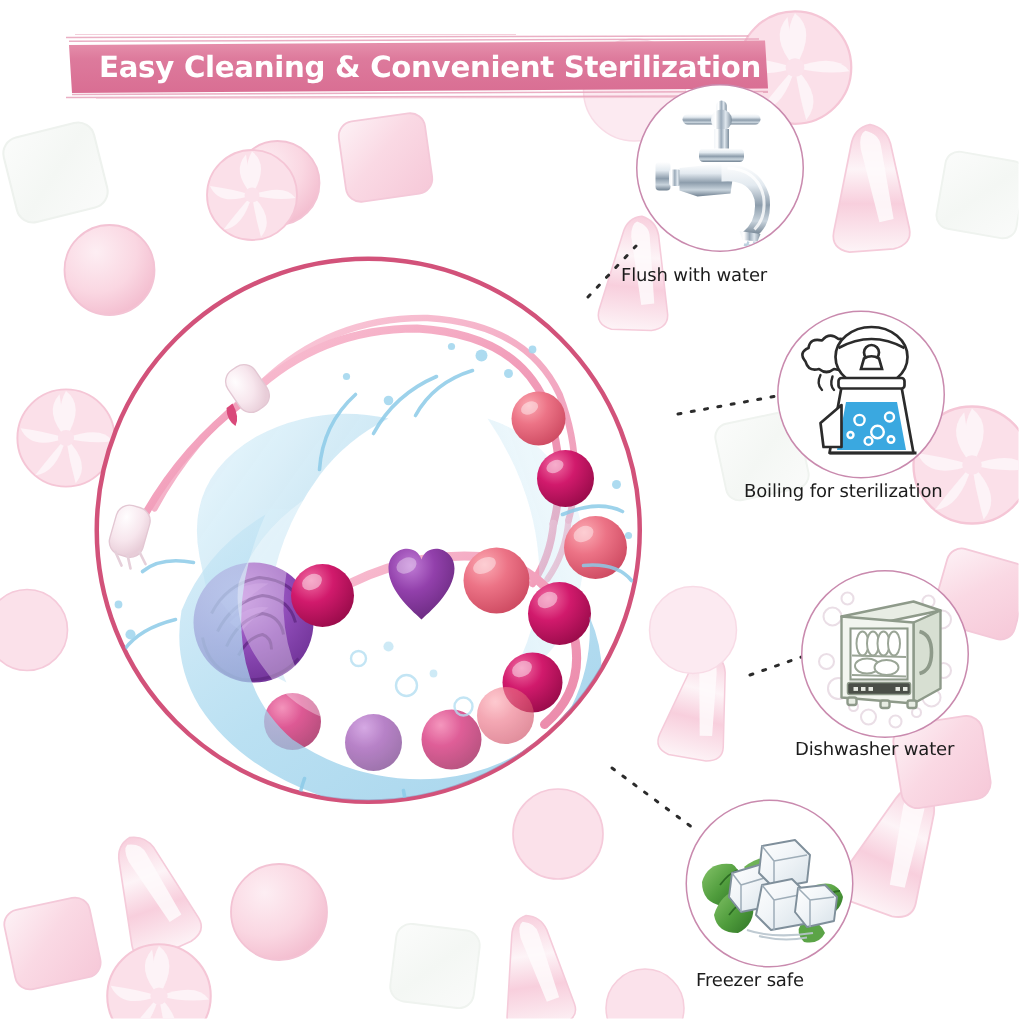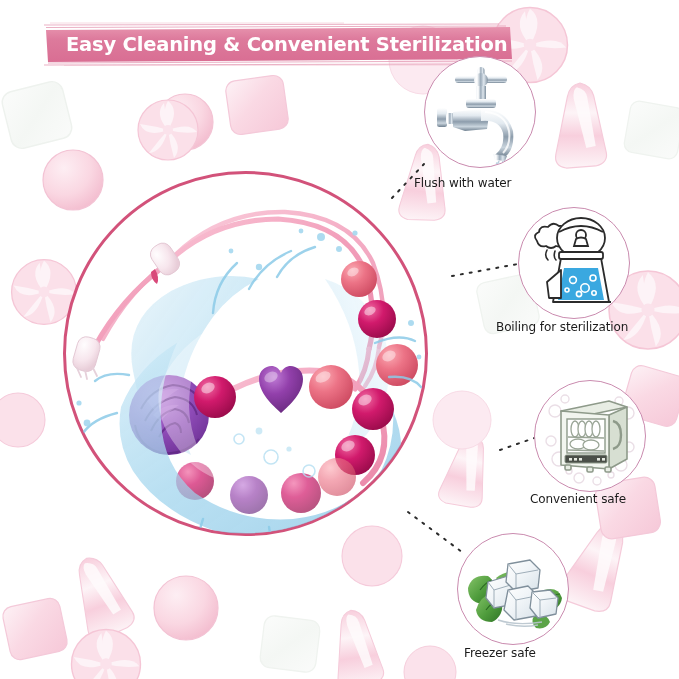--- a/index.html
+++ b/index.html
@@ -562,21 +562,21 @@
 
       <path d="M78,40 q8,2 8,14 q0,12 -8,14" fill="none" stroke="#8e9a8a" stroke-width="2.4"></path>
 
       <g stroke="#8e9a8a" stroke-width="1.6" fill="#e8ede4">
         <rect x="30" y="84" width="6" height="5" rx="1.5"></rect>
         <rect x="52" y="86" width="6" height="5" rx="1.5"></rect>
         <rect x="70" y="86" width="6" height="5" rx="1.5"></rect>
       </g>
     </svg>
   </div>
-  <div class="feature-label" style="left:530px;top:492px;">Convenient safe</div>
+  <div class="feature-label" style="left:530px;top:492px;">Dishwasher water</div>
 </div>
 
 <div class="feature" style="left:0;top:0;width:679px;height:562px;pointer-events:none;">
   <div class="feature-circle" style="left:457px;top:533px;width:112px;height:112px;pointer-events:auto;">
     <svg viewBox="0 0 112 112" width="112" height="112">
       <defs>
         <linearGradient id="iceG" x1="0" y1="0" x2="1" y2="1">
           <stop offset="0%" stop-color="#ffffff"></stop>
           <stop offset="45%" stop-color="#f1f5f8"></stop>
           <stop offset="100%" stop-color="#d8e2e9"></stop>

